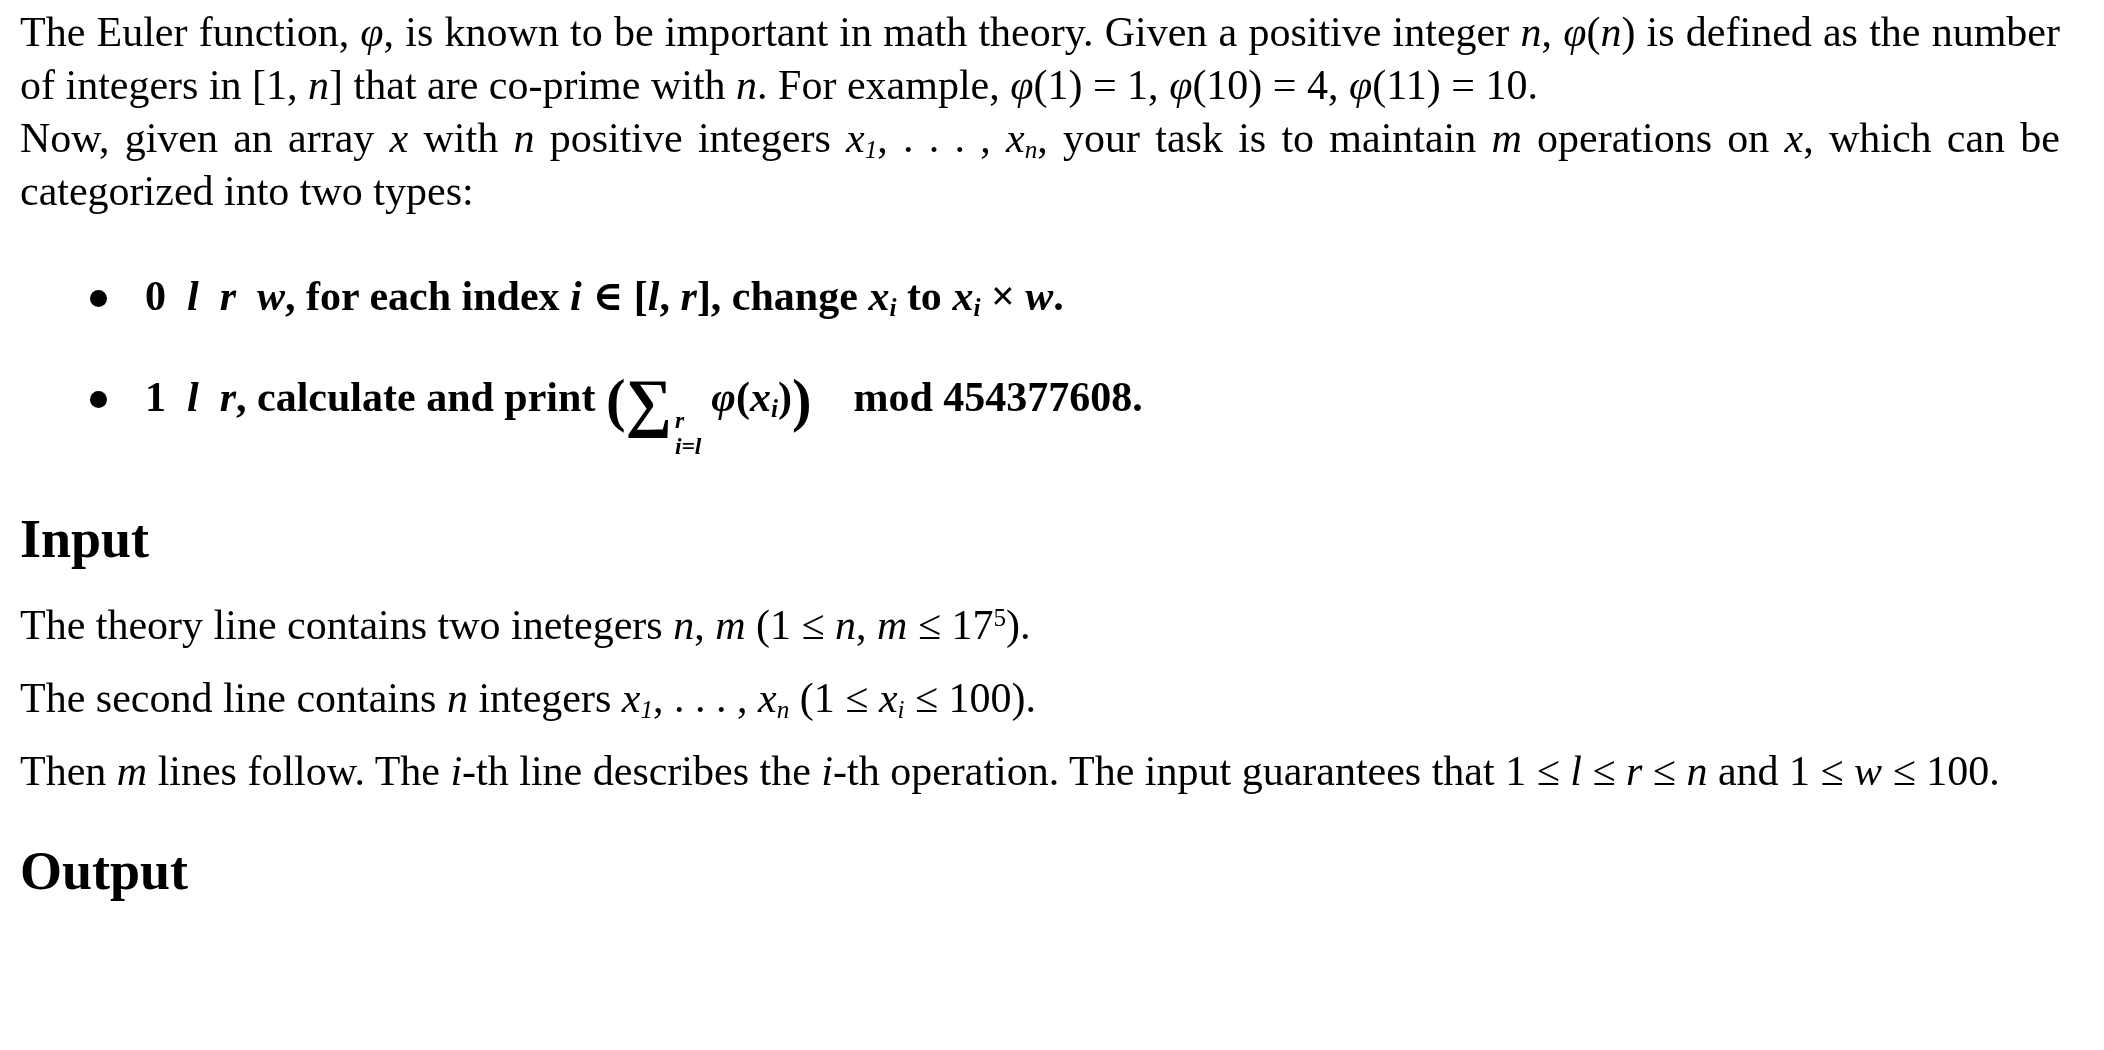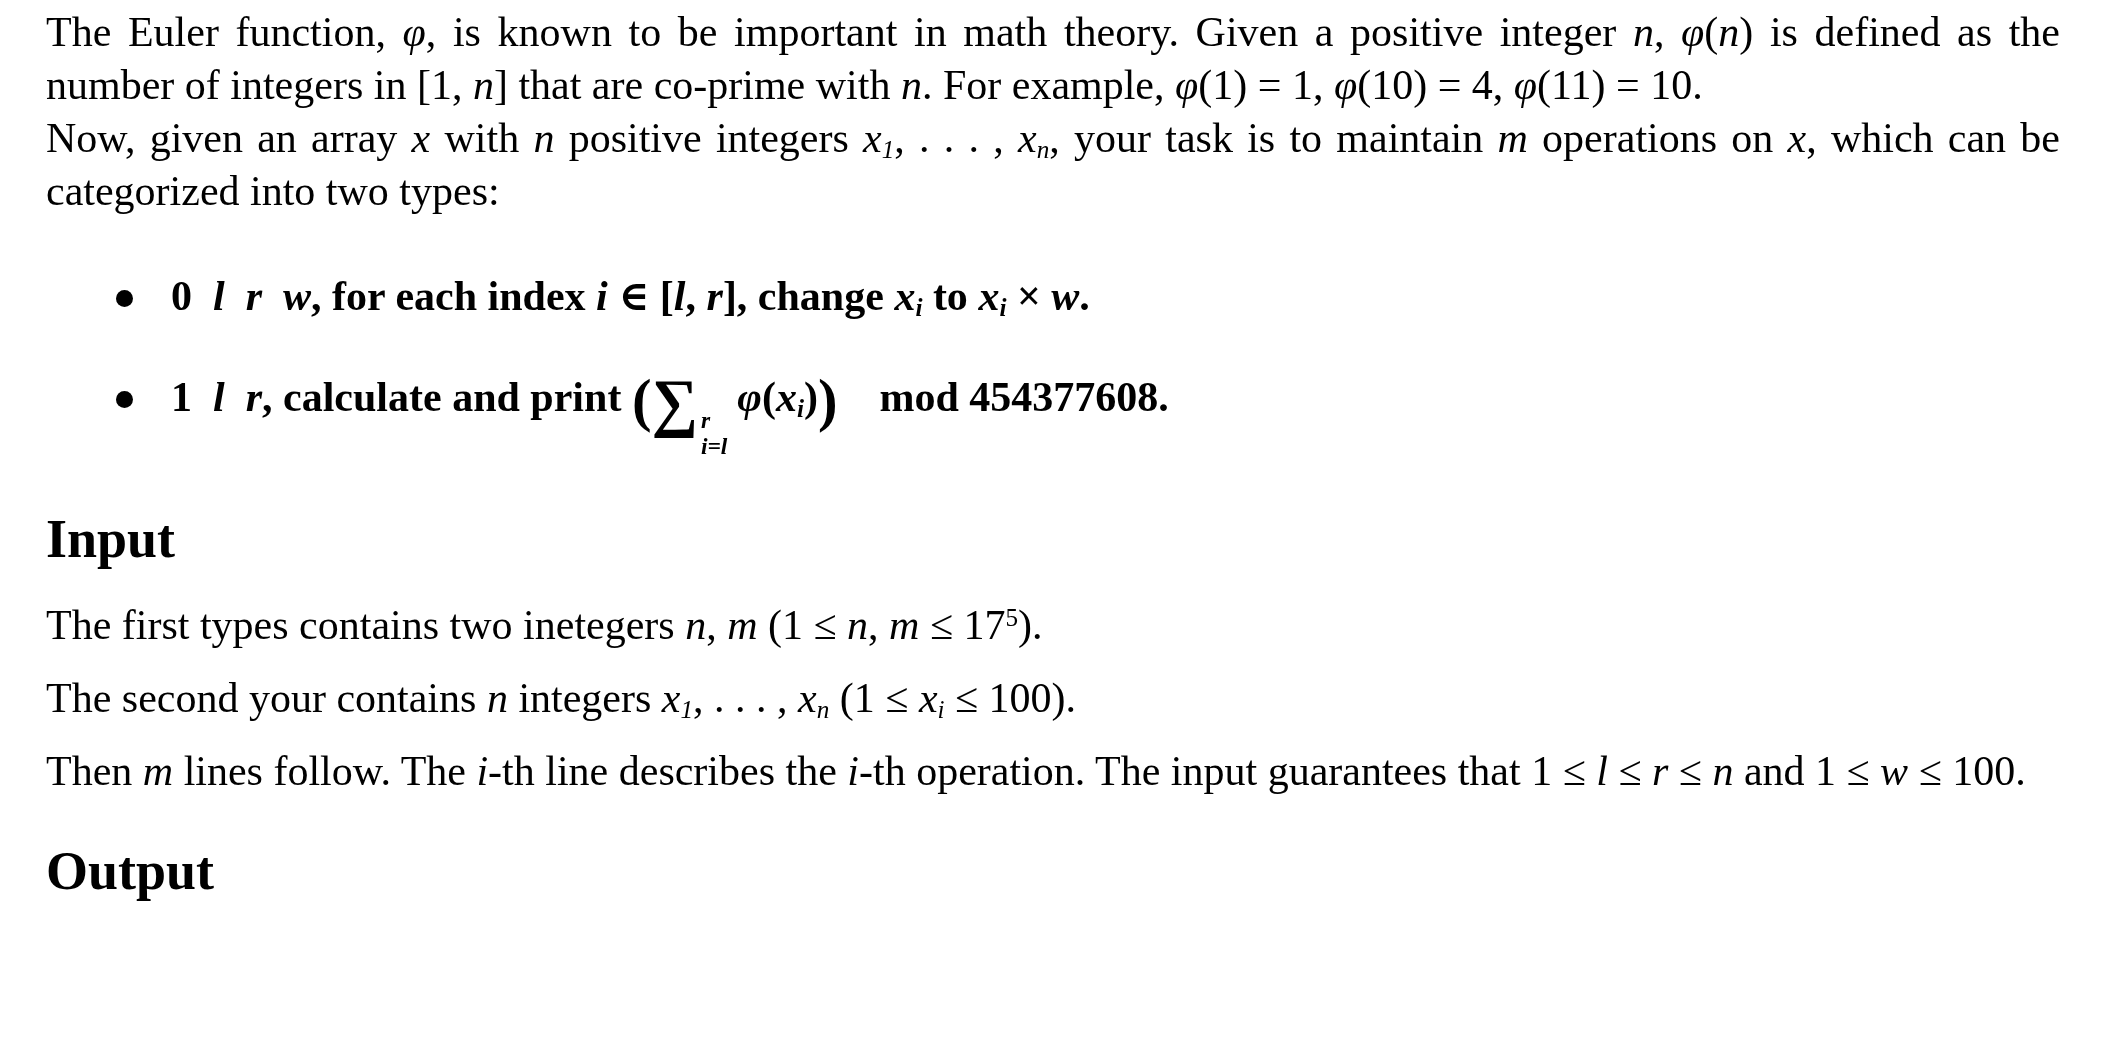--- a/index.html
+++ b/index.html
@@ -3,21 +3,21 @@
 <meta charset="utf-8">
 <style>
   * { box-sizing: border-box; }
   html, body { margin: 0; padding: 0; }
   body {
     width: 2104px; height: 1050px; overflow: hidden;
     background: #ffffff; color: #000000;
     font-family: "Liberation Serif", "DejaVu Serif", serif;
     font-size: 42px;
   }
-  .doc { padding: 6px 44px 0 46px; }
+  .doc { padding: 6px 44px 0 20px; }
   .para { margin: 0; text-align: justify; line-height: 53px; }
   .mt { }
   .mt-line { margin-top: 20px; }
   .mi { font-style: italic; }
   sub, sup { font-size: 60%; line-height: 0; }
   sub { vertical-align: -0.22em; }
   sup { vertical-align: 0.5em; }
   .sum { font-size: 155%; line-height: 0; vertical-align: -0.2em; }
   .bigp { font-size: 140%; line-height: 0; vertical-align: -0.15em; }
   .stack {
@@ -58,20 +58,20 @@
       <span class="bullet-marker"></span>
       <span class="bullet-text"><span>1 </span><span class="mi">l</span><span> </span><span class="mi">r</span><span>, calculate and print </span><span class="bigp">(</span><span class="sum">∑</span><span class="stack">
             <span class="mi">r</span>
             <span class="mi">i=l</span>
           </span><span class="mi">φ</span><span>(</span><span class="mi">x</span><sub class="mi">i</sub><span>)</span><span class="bigp">)</span><span> mod 454377608.</span></span>
     </div>
   </div>
 
   <h2 class="section-heading">Input</h2>
 
-  <p class="para"><span>The first types contains two inetegers </span><span class="mi">n</span><span>, </span><span class="mi">m</span><span> (1 ≤ </span><span class="mi">n</span><span>, </span><span class="mi">m</span><span> ≤ 17</span><sup>5</sup><span>).</span></p>
-  <p class="para mt-line"><span>The second your contains </span><span class="mi">n</span><span> integers </span><span class="mi">x</span><sub class="mi">1</sub><span>, . . . , </span><span class="mi">x</span><sub class="mi">n</sub><span> (1 ≤ </span><span class="mi">x</span><sub class="mi">i</sub><span> ≤ 100).</span></p>
+  <p class="para"><span>The theory line contains two inetegers </span><span class="mi">n</span><span>, </span><span class="mi">m</span><span> (1 ≤ </span><span class="mi">n</span><span>, </span><span class="mi">m</span><span> ≤ 17</span><sup>5</sup><span>).</span></p>
+  <p class="para mt-line"><span>The second line contains </span><span class="mi">n</span><span> integers </span><span class="mi">x</span><sub class="mi">1</sub><span>, . . . , </span><span class="mi">x</span><sub class="mi">n</sub><span> (1 ≤ </span><span class="mi">x</span><sub class="mi">i</sub><span> ≤ 100).</span></p>
   <p class="para mt-line"><span>Then </span><span class="mi">m</span><span> lines follow. The </span><span class="mi">i</span><span>-th line describes the </span><span class="mi">i</span><span>-th operation. The input guarantees that 1 ≤ </span><span class="mi">l</span><span> ≤ </span><span class="mi">r</span><span> ≤ </span><span class="mi">n</span><span> and 1 ≤ </span><span class="mi">w</span><span> ≤ 100.</span></p>
 
   <h2 class="section-heading heading-output">Output</h2>
 
 
 </div>
 
 </body></html>

